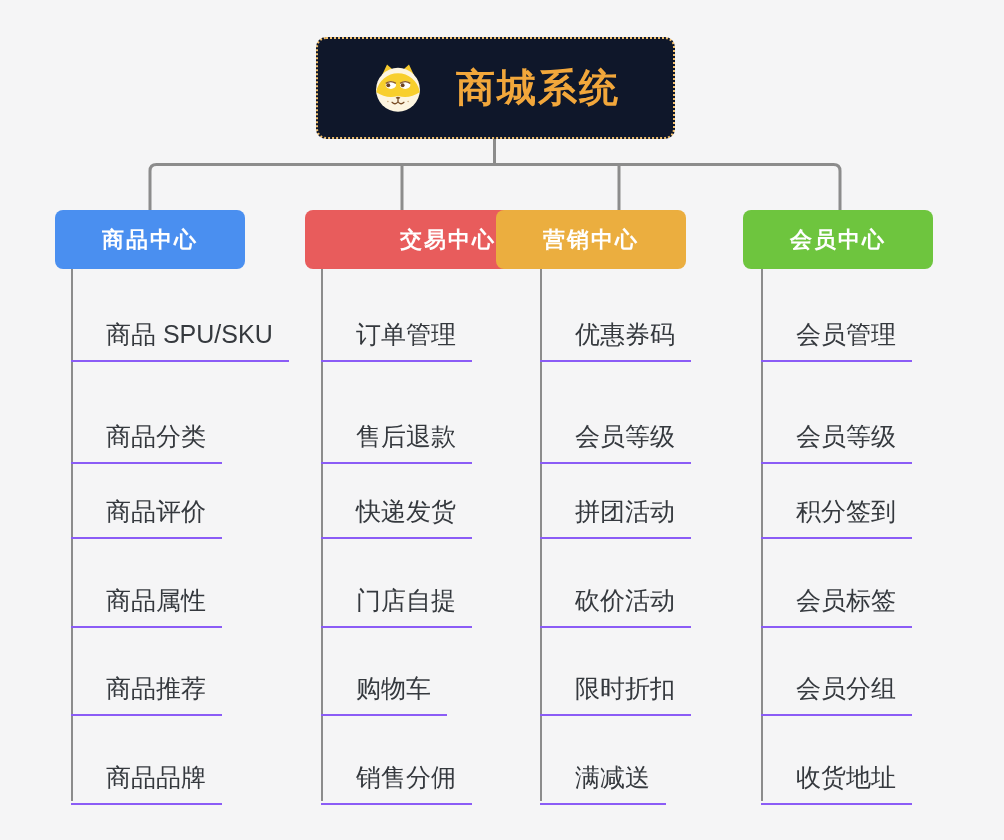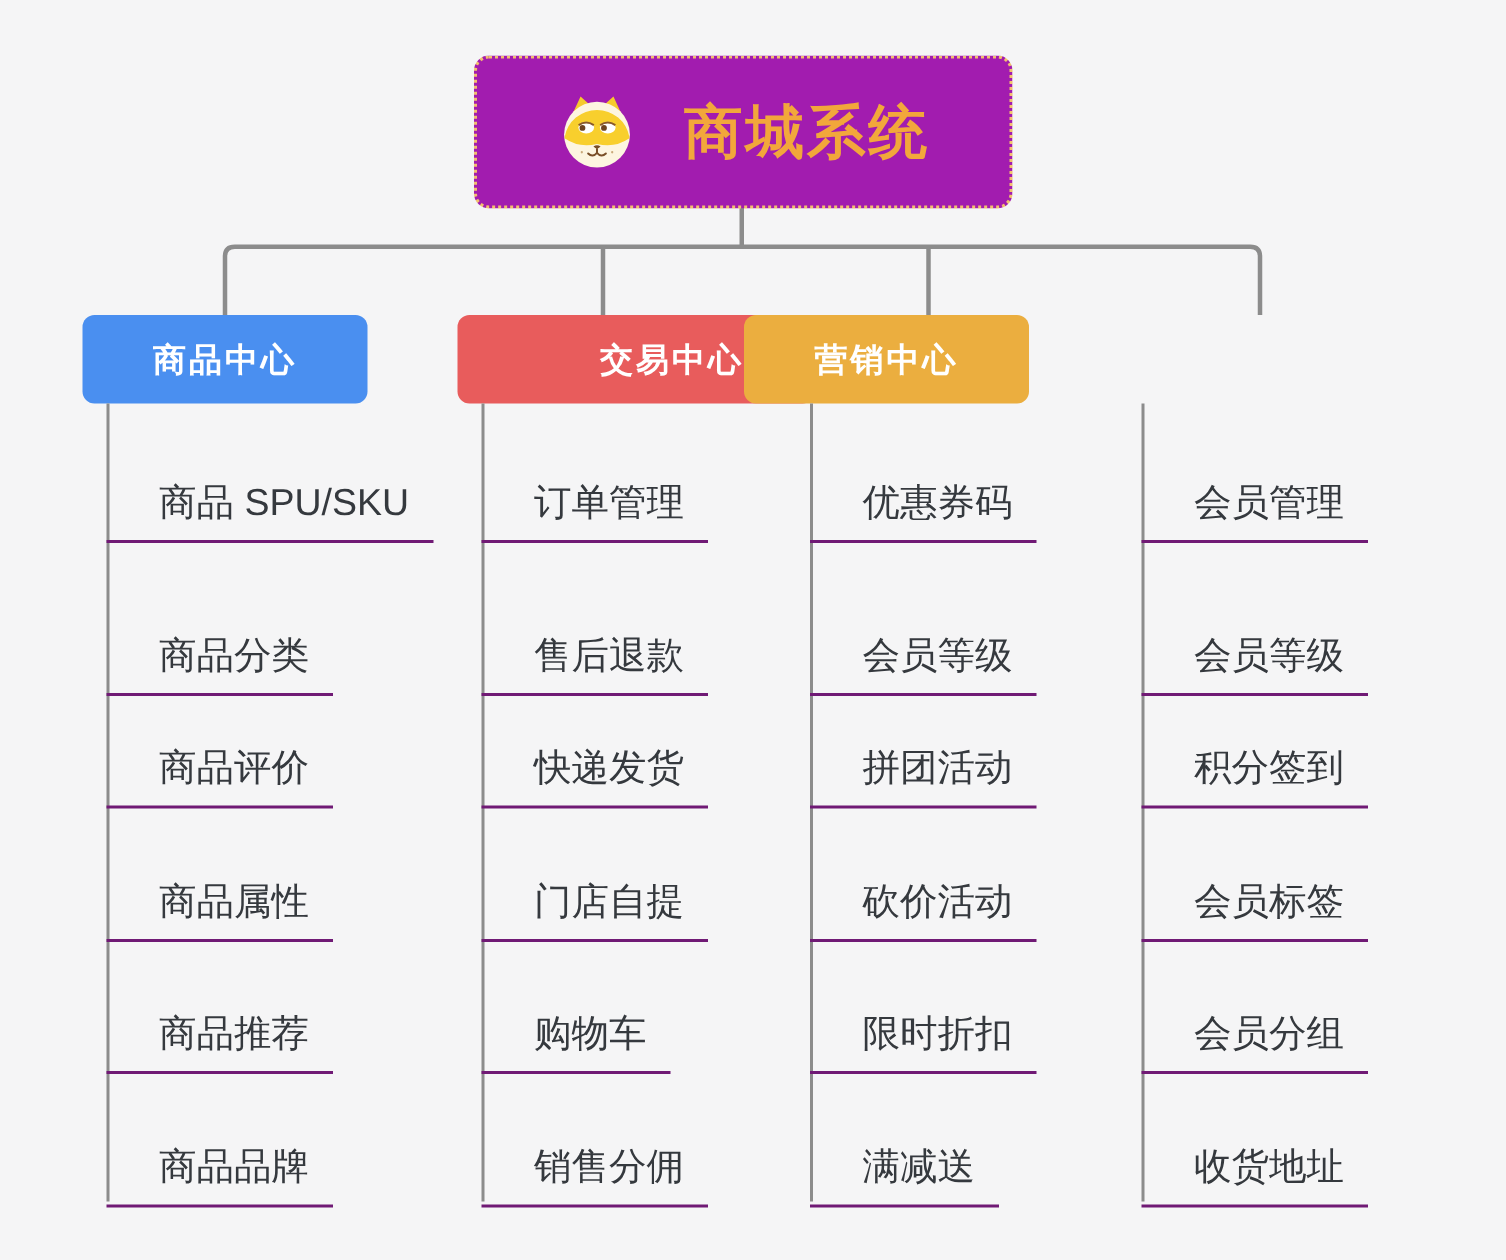--- a/index.html
+++ b/index.html
@@ -15,21 +15,21 @@
     overflow: hidden;
   }
 
   
   .root-node {
     position: absolute;
     left: 316px;
     top: 37px;
     width: 359px;
     height: 102px;
-    background: #a21caf;
+    background: #0f172a;
     border: 2px dotted #f2c06e;
     border-radius: 10px;
     box-sizing: border-box;
     display: flex;
     align-items: center;
     justify-content: center;
     gap: 31px;
   }
   .root-title {
     color: #f2a73b;
@@ -82,21 +82,21 @@
   .leaf-col.c2 { left: 540px; }
   .leaf-col.c3 { left: 761px; }
 
   .leaf {
     position: absolute;
     left: -2px;              
     display: inline-block;
     width: max-content;
     white-space: nowrap;
     padding: 0 16px 9px 35px;
-    border-bottom: 2px solid #701a75;
+    border-bottom: 2px solid #8b5cf6;
     font-size: 25px;
     color: #35393e;
     box-sizing: border-box;
     cursor: pointer;
   }
   .leaf:nth-child(1) { top: 49px;  }
   .leaf:nth-child(2) { top: 138px; margin-top: 13px; }
   .leaf:nth-child(3) { top: 226px; }
   .leaf:nth-child(4) { top: 315px; }
   .leaf:nth-child(5) { top: 403px; }
@@ -143,20 +143,23 @@
 
   <div class="branch-box b0" style="background: rgb(74, 143, 240);">
     <span>商品中心</span>
   </div>
   <div class="branch-box b1" style="background: rgb(232, 92, 92); padding-left: 48px;">
     <span>交易中心</span>
   </div>
   <div class="branch-box b2" style="background: rgb(235, 174, 63);">
     <span>营销中心</span>
   </div>
+  <div class="branch-box b3" style="background: rgb(110, 197, 62);">
+    <span>会员中心</span>
+  </div>
 
   <div class="leaf-col c0">
     <div class="leaf">商品 SPU/SKU</div>
     <div class="leaf">商品分类</div>
     <div class="leaf">商品评价</div>
     <div class="leaf">商品属性</div>
     <div class="leaf">商品推荐</div>
     <div class="leaf">商品品牌</div>
   </div>
 

